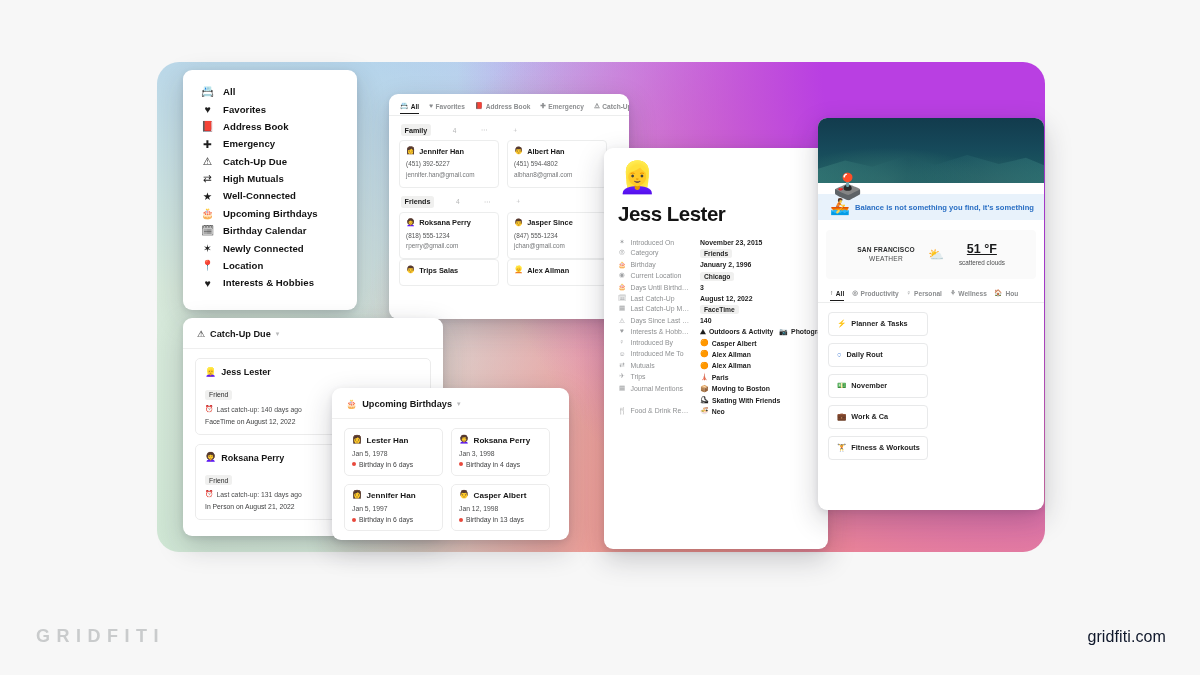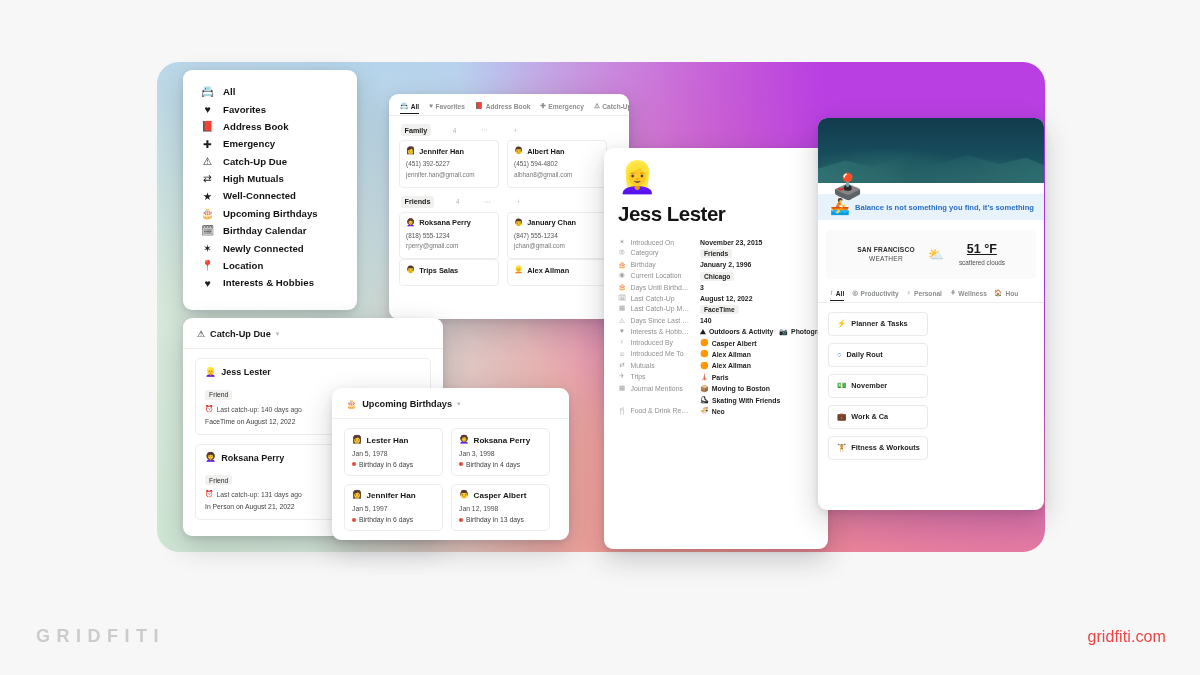--- a/index.html
+++ b/index.html
@@ -126,21 +126,21 @@
   .wx-desc { font-size:6.3px; color:#4d4e4f; text-align:center; margin-top:2px;}
   #lifeos-tabs { display:flex; gap:8px; align-items:center; padding:11px 0 5px 12px; border-bottom:1px solid #eceded; white-space:nowrap;}
   .ltab { display:flex; align-items:center; gap:2.5px; font-size:6.6px; color:#8b8d8f; font-weight:600;}
   .ltab.active { color:#1a1a1a; border-bottom:1.3px solid #1a1a1a; padding-bottom:3px; margin-bottom:-4px;}
   #links-grid { display:flex; flex-wrap:wrap; gap:7px; padding:9px 10px 0 10px; }
   .link-card { width:100px; border:1px solid #e8e9ea; border-radius:4px; padding:6.5px 8px; display:flex; align-items:center; gap:5px; font-size:7.3px; color:#1d1d1d; font-weight:700; white-space:nowrap; overflow:hidden;}
   .link-card .li { font-size:7.5px; }
 
   
   #brand-left { position:absolute; left:36px; top:626px; font-size:18px; letter-spacing:6.5px; color:#c9cbcc; font-weight:700;}
-  #brand-right { position:absolute; right:34px; top:628px; font-size:16px; color:#ef4444; letter-spacing:.1px;}
+  #brand-right { position:absolute; right:34px; top:628px; font-size:16px; color:#0f172a; letter-spacing:.1px;}
 </style>
 </head>
 <body>
 
 <div id="gradient-backdrop"></div>
 
 <div class="card" id="sidebar-card">
   <div id="sidebar-items">
       <div class="side-item">
         <span class="side-ico ico">📇</span>
@@ -252,21 +252,21 @@
           <div class="ct-name">
             <span class="ico">👩‍🦱</span>
             <span>Roksana Perry</span>
           </div>
           <div class="ct-line">(818) 555-1234</div>
           <div class="ct-line dim">rperry@gmail.com</div>
         </div>
         <div class="ct-card">
           <div class="ct-name">
             <span class="ico">👨</span>
-            <span>January Chan</span>
+            <span>Jasper Since</span>
           </div>
           <div class="ct-line">(847) 555-1234</div>
           <div class="ct-line dim">jchan@gmail.com</div>
         </div>
       </div>
       <div class="ct-row">
         <div class="ct-card">
           <div class="ct-name">
             <span class="ico">👨</span>
             <span>Trips Salas</span>

